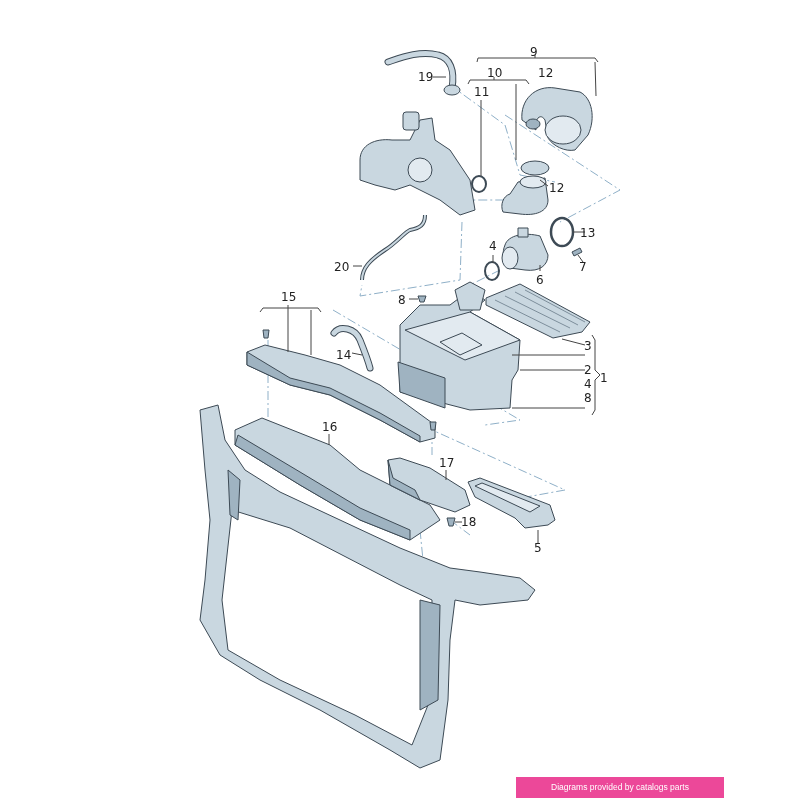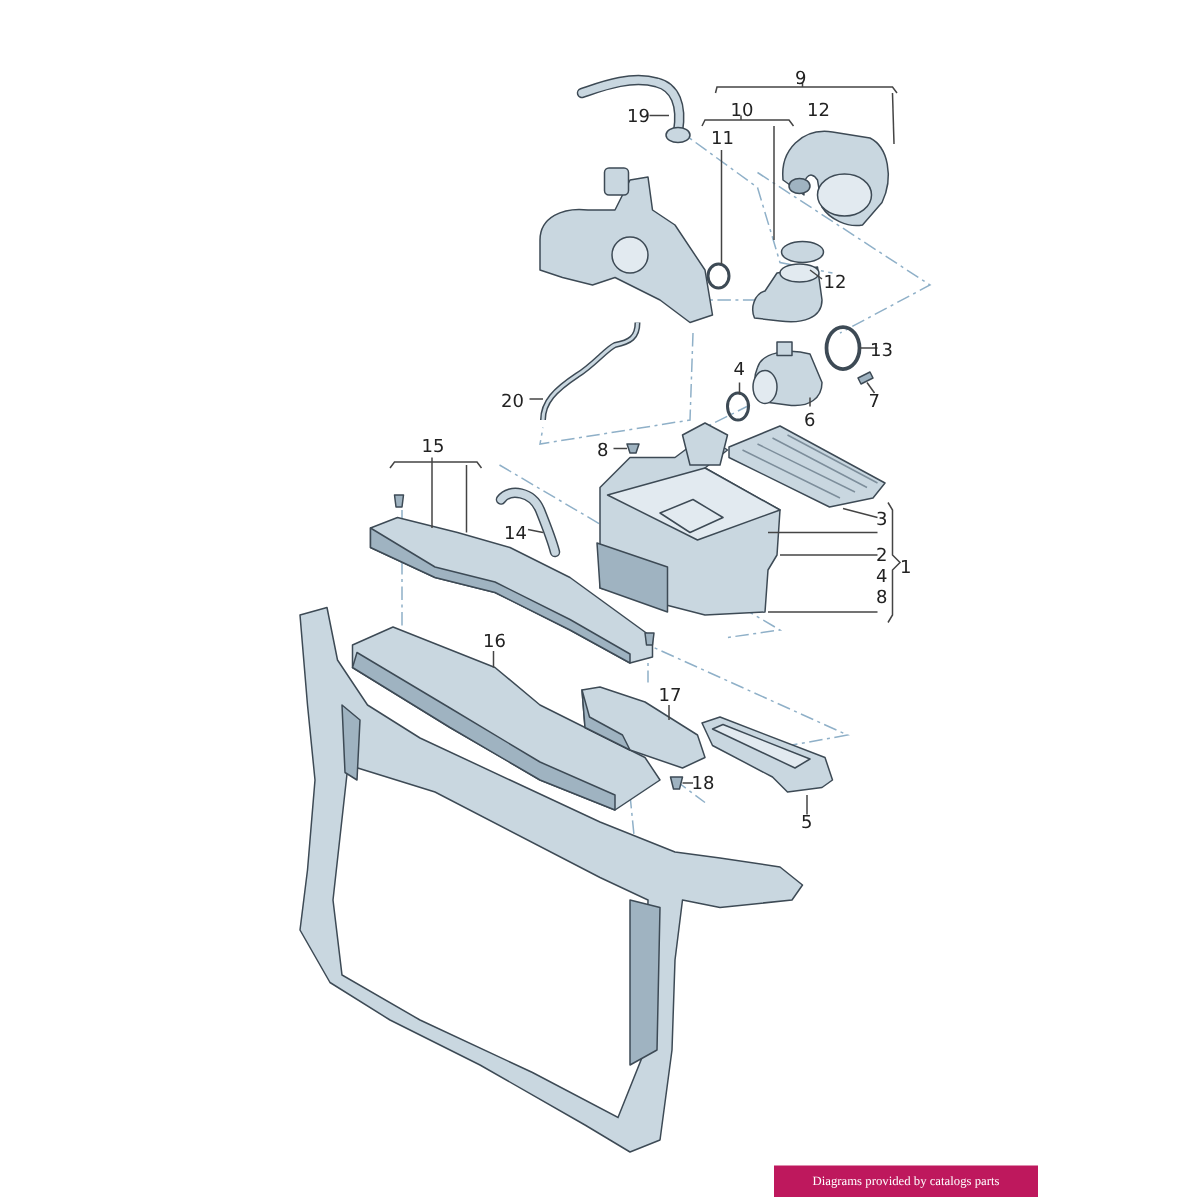--- a/index.html
+++ b/index.html
@@ -7,22 +7,22 @@
     #diagram { position: absolute; left: 0; top: 0; width: 800px; height: 800px; }
     .part { fill: #c9d7e0; stroke: #3d4a55; stroke-width: 1; stroke-linejoin: round; }
     .part-dark { fill: #9fb3c1; stroke: #3d4a55; stroke-width: 1; stroke-linejoin: round; }
     .part-light { fill: #e2eaf0; stroke: #3d4a55; stroke-width: 1; stroke-linejoin: round; }
     .hose { fill: none; stroke: #3d4a55; stroke-width: 7; stroke-linecap: round; stroke-linejoin: round; }
     .hose-in { fill: none; stroke: #c9d7e0; stroke-width: 5; stroke-linecap: round; stroke-linejoin: round; }
     .dash { fill: none; stroke: #8fb0c8; stroke-width: 1; stroke-dasharray: 9 3 2 3; }
     .leader { fill: none; stroke: #444; stroke-width: 1; }
     .label { font-family: "DejaVu Sans", sans-serif; font-size: 12px; fill: #222; }
     .credit {
-      position: absolute; left: 516px; top: 777px; width: 176px; height: 21px;
-      background: #be185d; color: #fff; font-family: Liberation Serif, serif;
+      position: absolute; left: 516px; top: 777px; width: 208px; height: 21px;
+      background: #ec4899; color: #fff; font-family: Liberation Sans, sans-serif;
       font-size: 8.5px; line-height: 21px; text-align: center;
     }
   </style>
 </head>
 <body>
 
 <svg id="diagram" viewBox="0 0 800 800" xmlns="http://www.w3.org/2000/svg">
 
   <g>
     <path class="dash" d="M450 85 L505 125 L520 175 L555 182"></path>

